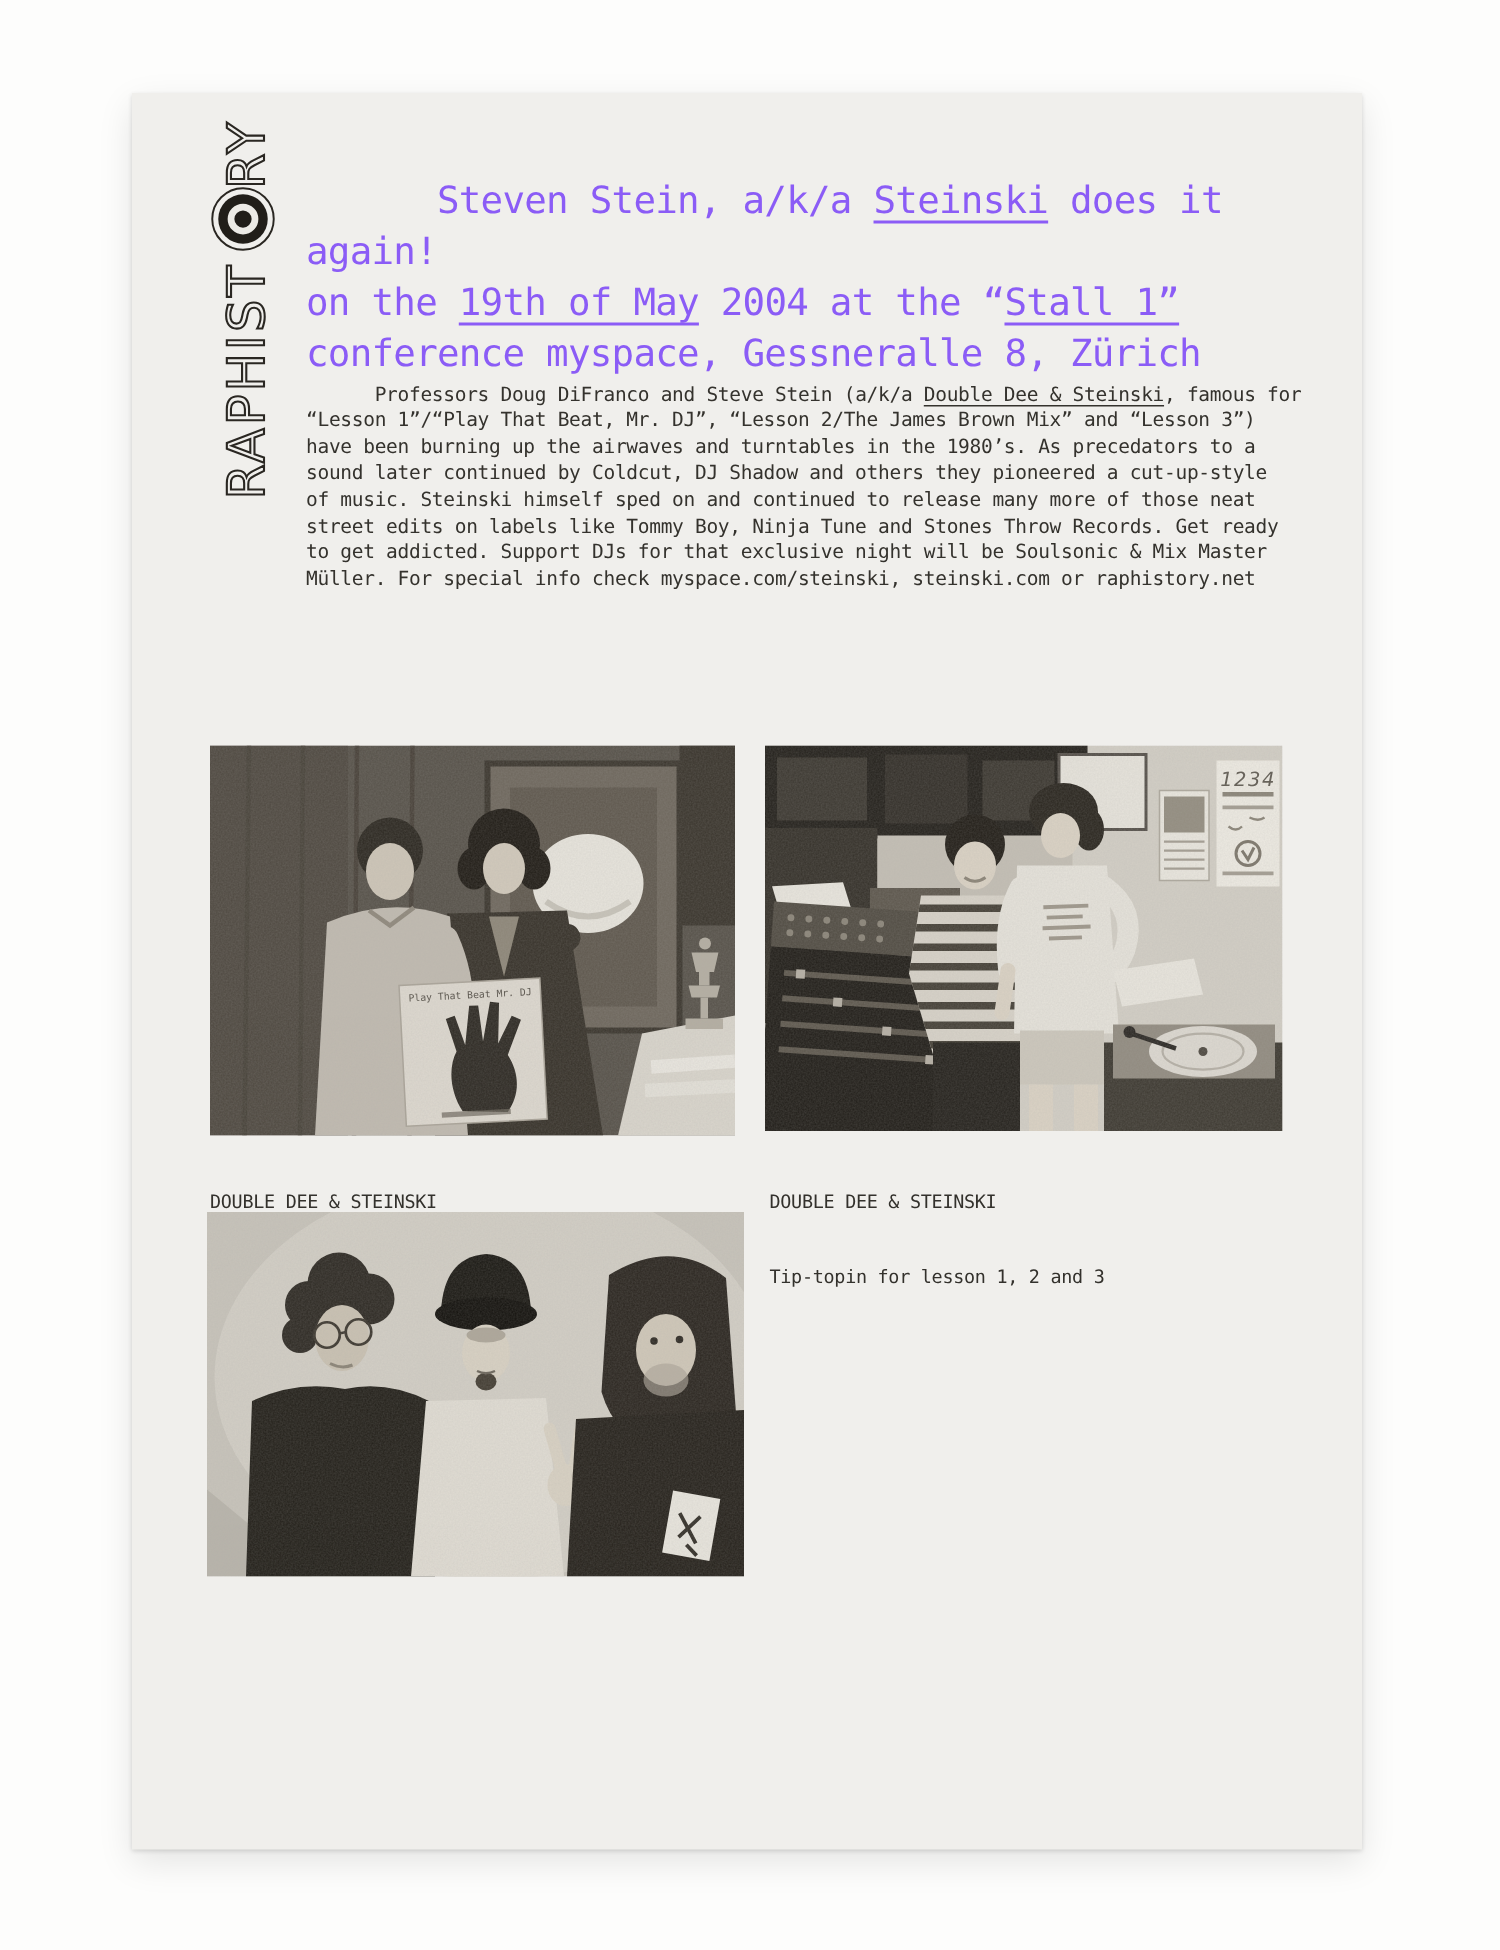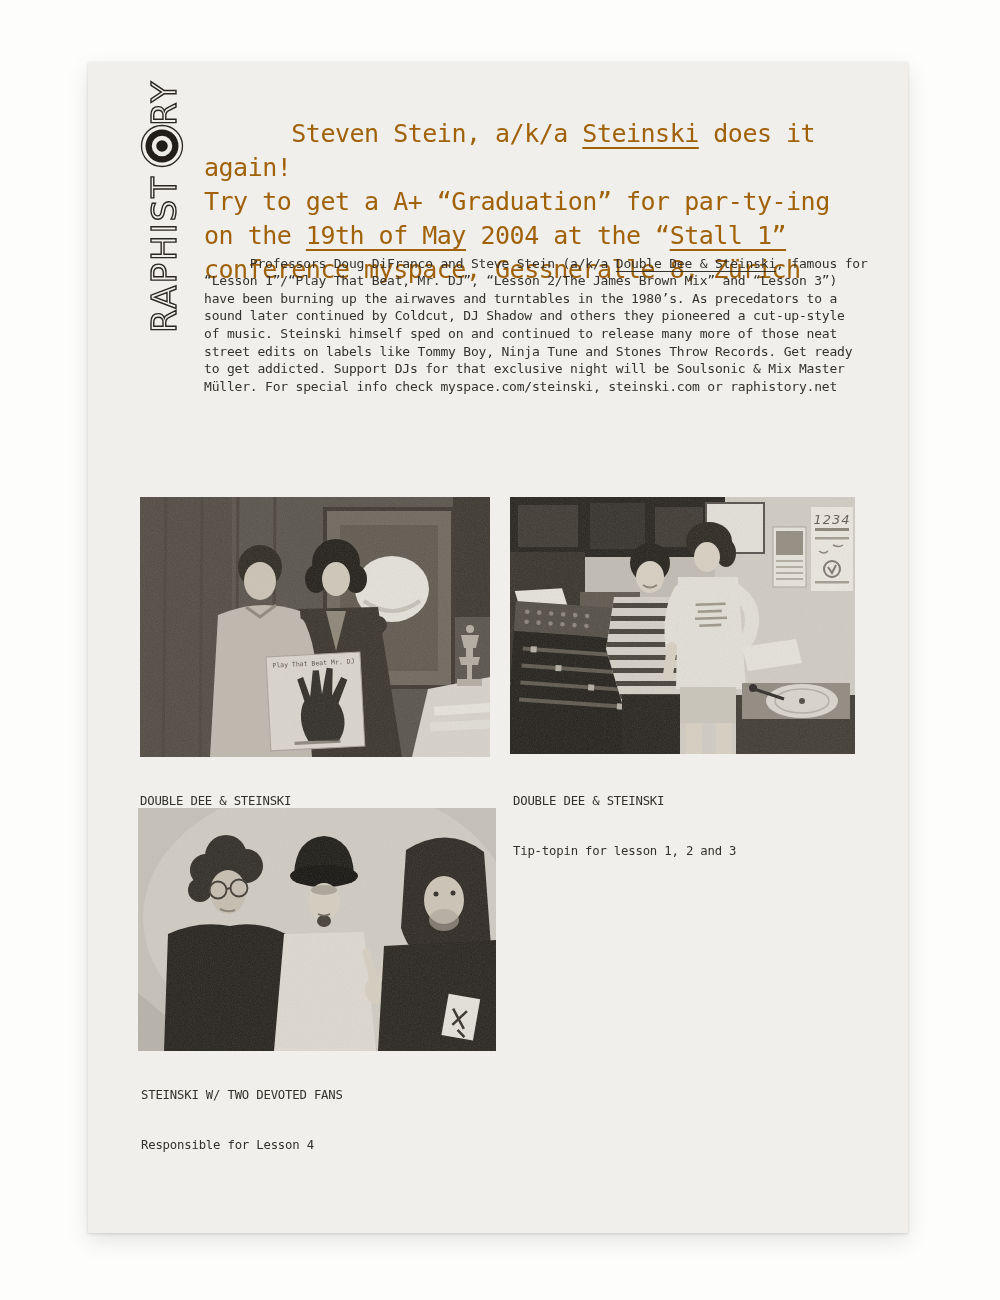--- a/index.html
+++ b/index.html
@@ -10,21 +10,21 @@
   }
   .stage{position:absolute;inset:0;}
   .paper{
     position:absolute;left:88px;top:62px;width:820px;height:1171px;
     background:#f0efec;
     box-shadow:0 1px 3px rgba(0,0,0,.14), 0 8px 22px rgba(0,0,0,.10);
   }
   .logo-svg{position:absolute;left:44px;top:15px;}
   .headline{
     position:absolute;left:116px;top:21px;width:700px;
-    font-size:25px;line-height:34px;color:#a16207;
+    font-size:25px;line-height:34px;color:#8b5cf6;
     white-space:pre-wrap;letter-spacing:-0.5px;
   }
   .headline .u{text-decoration:underline;text-decoration-thickness:2px;text-underline-offset:5px;}
   .bodytext{
     position:absolute;left:116px;top:175px;width:700px;
     font-size:13px;line-height:17.6px;color:#34322d;
     white-space:pre-wrap;letter-spacing:-0.2px;
   }
   .bodytext .u{text-decoration:underline;text-decoration-thickness:1.4px;text-underline-offset:3px;}
   .note{
@@ -51,21 +51,20 @@
       <g>
         <circle cx="30" cy="69" r="20.5" fill="none" stroke="#2a2722" stroke-width="1.3"></circle>
         <circle cx="30" cy="69" r="16.5" fill="#211e19"></circle>
         <circle cx="30" cy="69" r="8" fill="none" stroke="#eceae5" stroke-width="4.5"></circle>
         <circle cx="30" cy="69" r="4.2" fill="#211e19"></circle>
       </g>
     </svg>
 
     <div class="headline">
       <span>Steven Stein, a/k/a </span><span class="u">Steinski</span><span> does it again!
-</span><span>Try to get a A+ “Graduation” for par-ty-ing
 </span><span>on the </span><span class="u">19th of May</span><span> 2004 at the “</span><span class="u">Stall 1”</span><span>
 </span><span>conference myspace, Gessneralle 8, Zürich</span>
     </div>
 
     <div class="bodytext">
       <span>Professors Doug DiFranco and Steve Stein (a/k/a </span><span class="u">Double Dee &amp; Steinski</span><span>, famous for
 “Lesson 1”/“Play That Beat, Mr. DJ”, “Lesson 2/The James Brown Mix” and “Lesson 3”)
 have been burning up the airwaves and turntables in the 1980’s. As precedators to a
 sound later continued by Coldcut, DJ Shadow and others they pioneered a cut-up-style
 of music. Steinski himself sped on and continued to release many more of those neat
@@ -329,19 +328,15 @@
           <polygon points="246,138 358,132 358,243 240,243" fill="#26221c"></polygon>
           <g transform="translate(322,208) rotate(10)">
             <rect x="-15" y="-20" width="32" height="42" fill="#e8e5dd"></rect>
             <path d="M-8,-6 l14,18 M-6,10 l12,-16 M0,14 l8,6" stroke="#332f28" stroke-width="2.5" fill="none"></path>
           </g>
         </g>
         <rect width="358" height="243" filter="url(#grain3)" opacity="0.4"></rect>
       </g>
     </svg>
 
-    <div class="caption" style="left:53px;top:992px;">
-      <div>STEINSKI W/ TWO DEVOTED FANS</div>
-      <div>Responsible for Lesson 4</div>
-    </div>
 
   </div>
 </div>
 
 </body></html>

